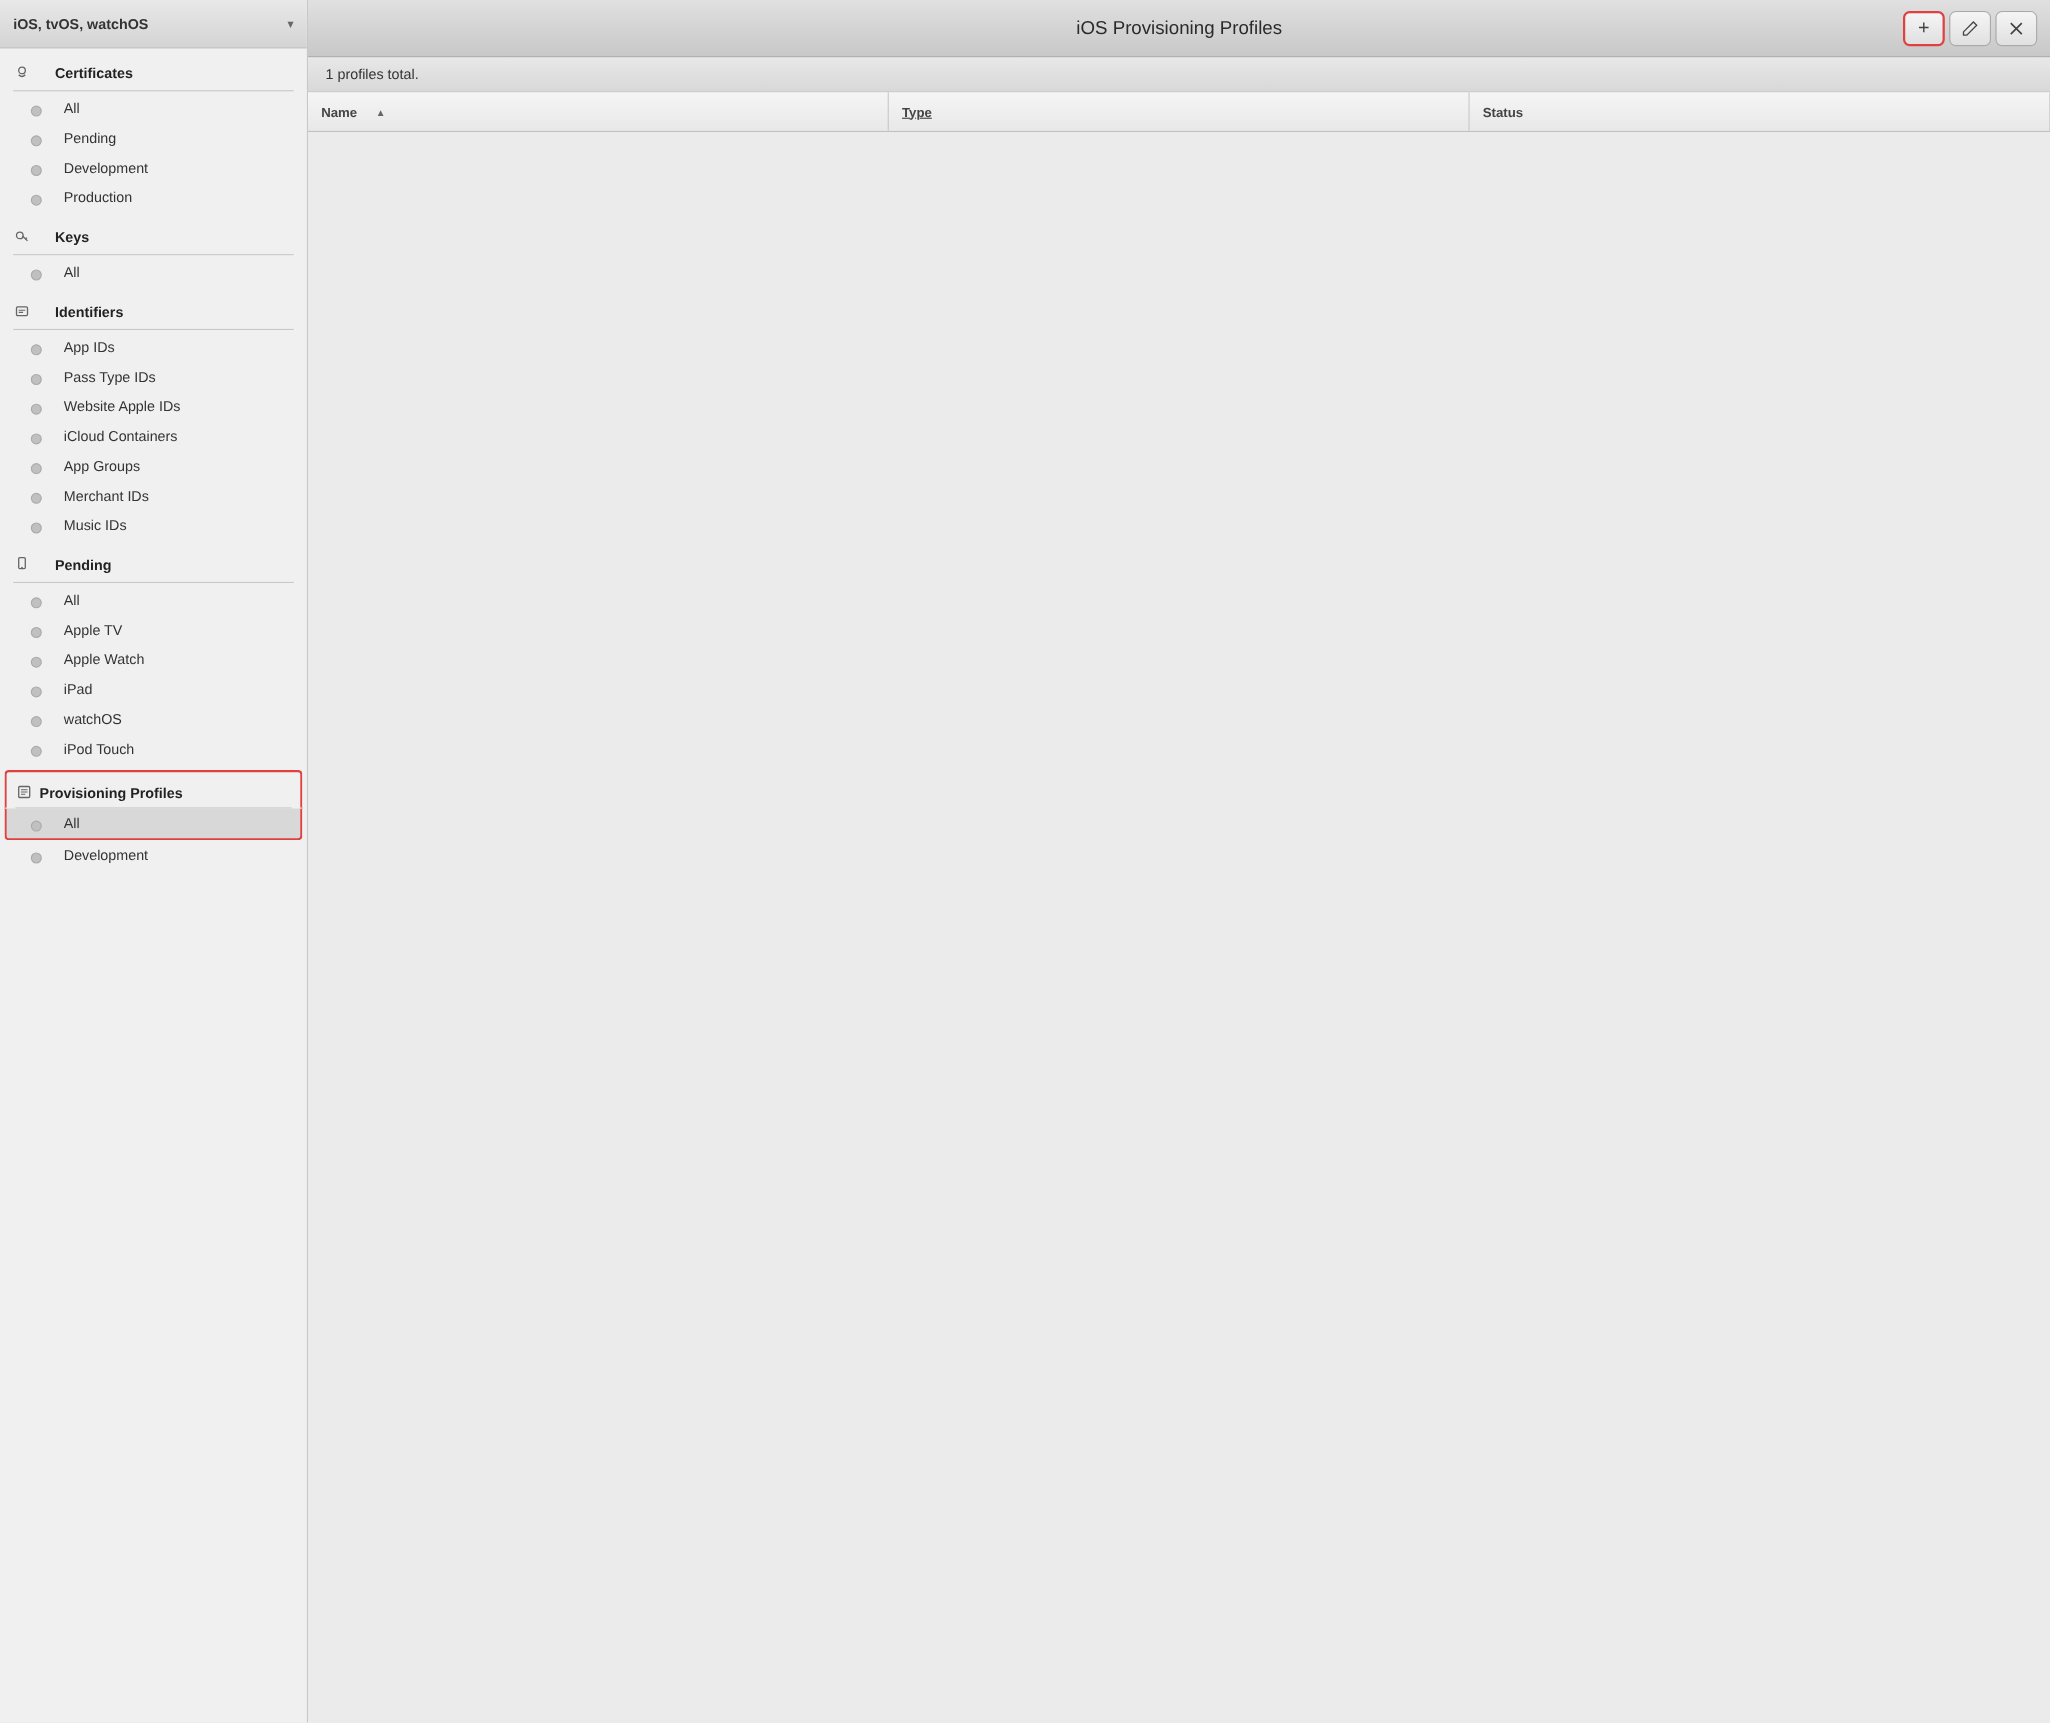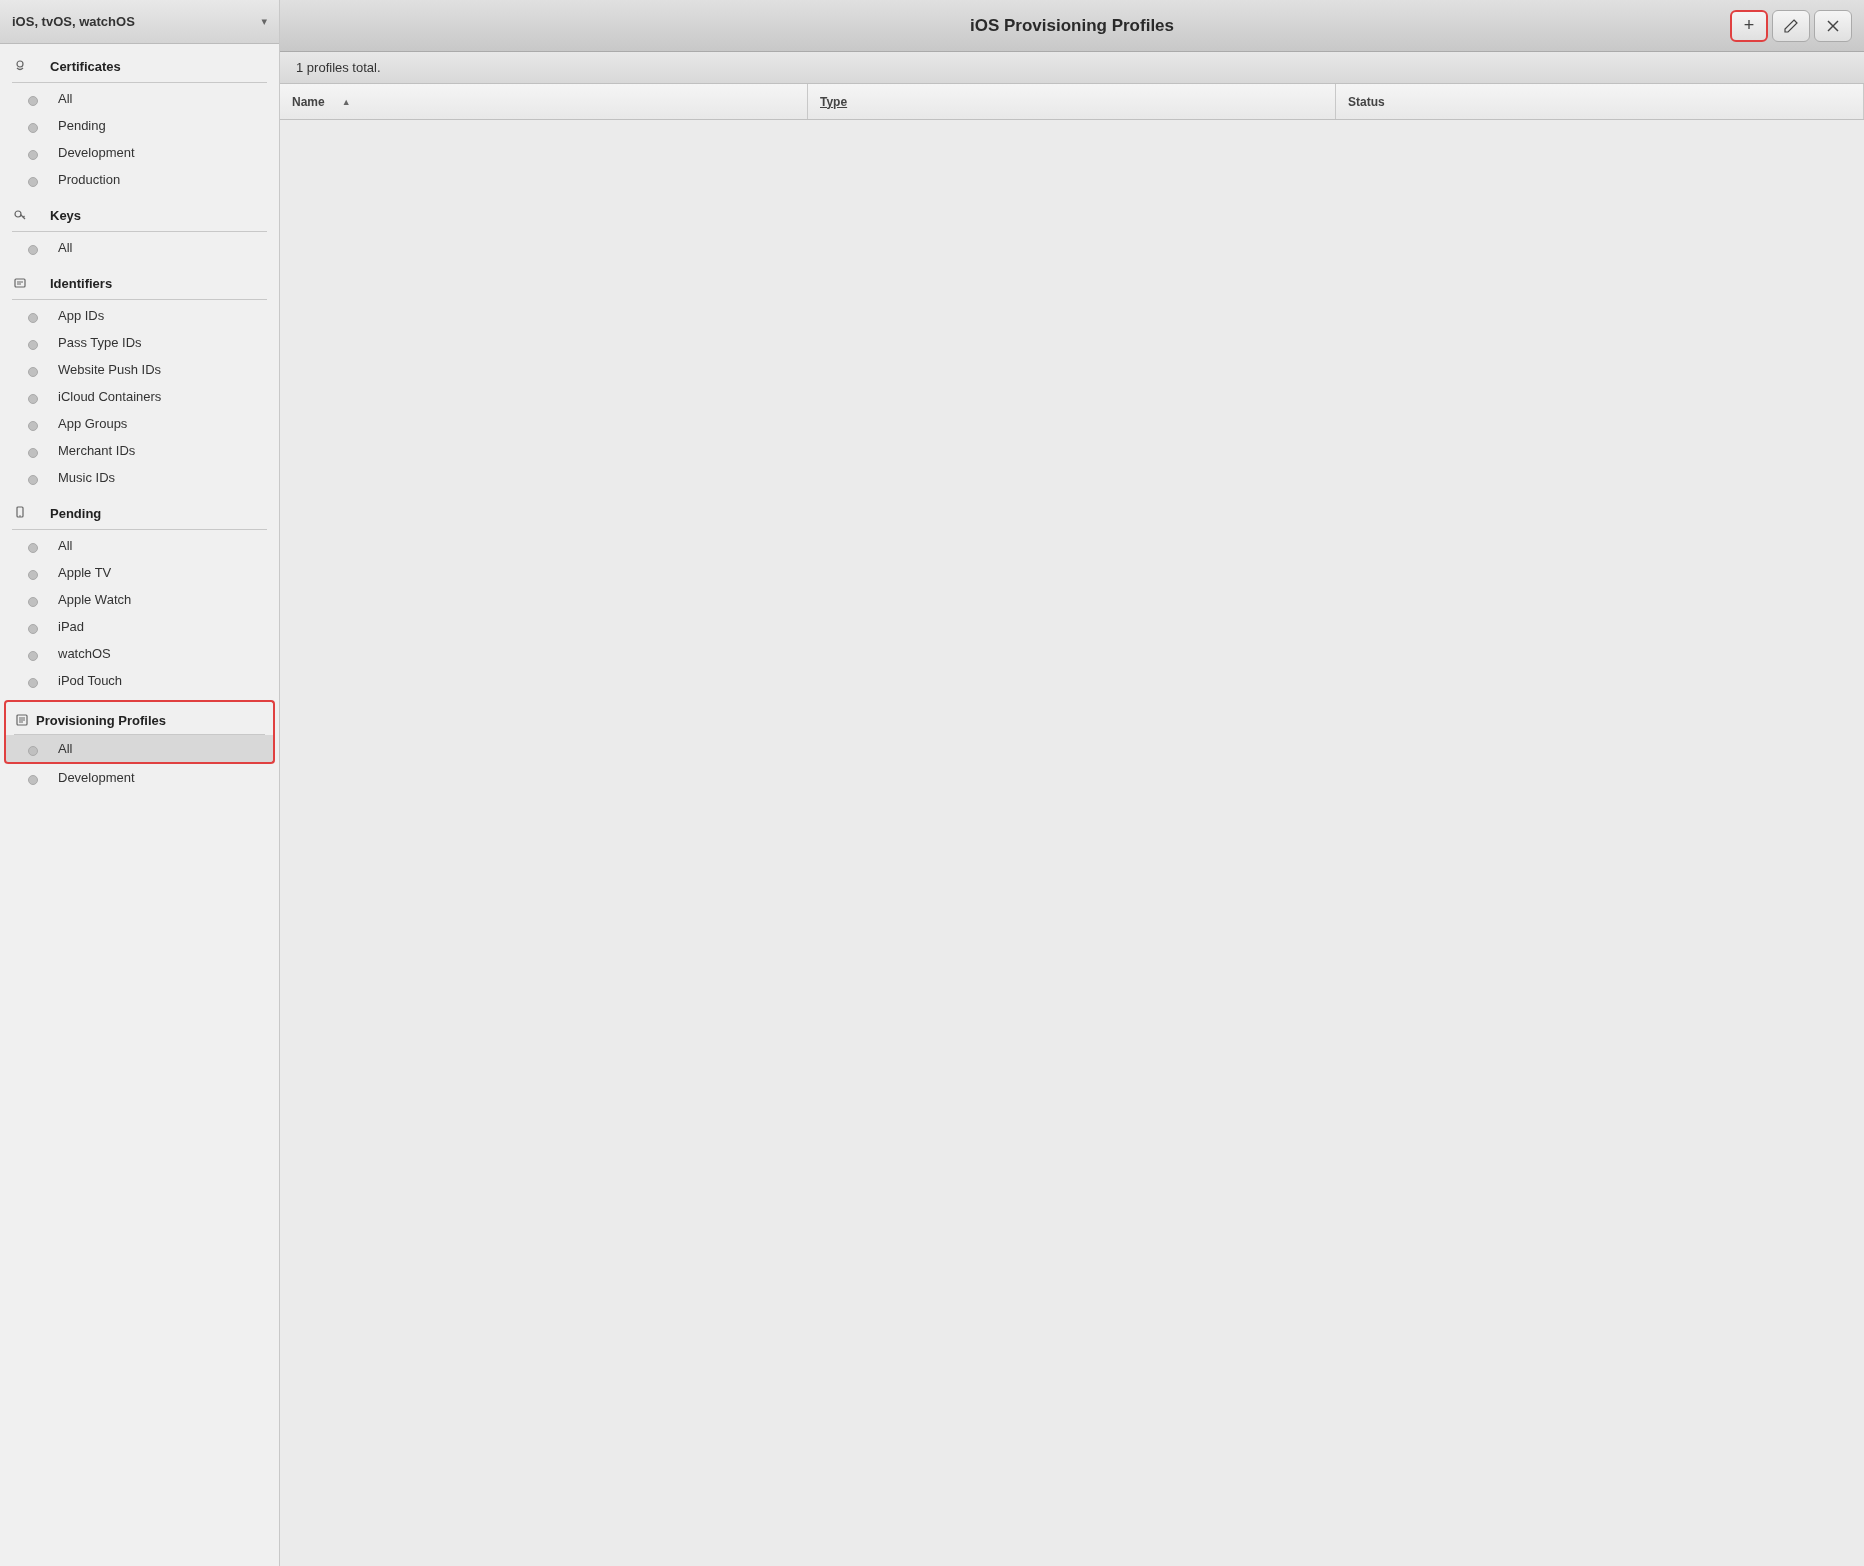--- a/index.html
+++ b/index.html
@@ -19,21 +19,21 @@
       background: linear-gradient(to bottom, #e0e0e0, #c8c8c8);
       border-bottom: 1px solid #aaa;
       display: flex;
       align-items: center;
       justify-content: center;
       position: relative;
       flex-shrink: 0;
     }
     .title-bar-title {
       font-size: 17px;
-      font-weight: 700;
+      font-weight: 400;
       color: #2a2a2a;
     }
     .title-bar-actions {
       position: absolute;
       right: 0;
       top: 0;
       height: 100%;
       display: flex;
       align-items: center;
       padding-right: 12px;
@@ -266,21 +266,21 @@
     <div class="sidebar-item">
       <span class="sidebar-item-dot"></span>
       <span class="sidebar-item-label">App IDs</span>
     </div>
     <div class="sidebar-item">
       <span class="sidebar-item-dot"></span>
       <span class="sidebar-item-label">Pass Type IDs</span>
     </div>
     <div class="sidebar-item">
       <span class="sidebar-item-dot"></span>
-      <span class="sidebar-item-label">Website Push IDs</span>
+      <span class="sidebar-item-label">Website Apple IDs</span>
     </div>
     <div class="sidebar-item">
       <span class="sidebar-item-dot"></span>
       <span class="sidebar-item-label">iCloud Containers</span>
     </div>
     <div class="sidebar-item">
       <span class="sidebar-item-dot"></span>
       <span class="sidebar-item-label">App Groups</span>
     </div>
     <div class="sidebar-item">

